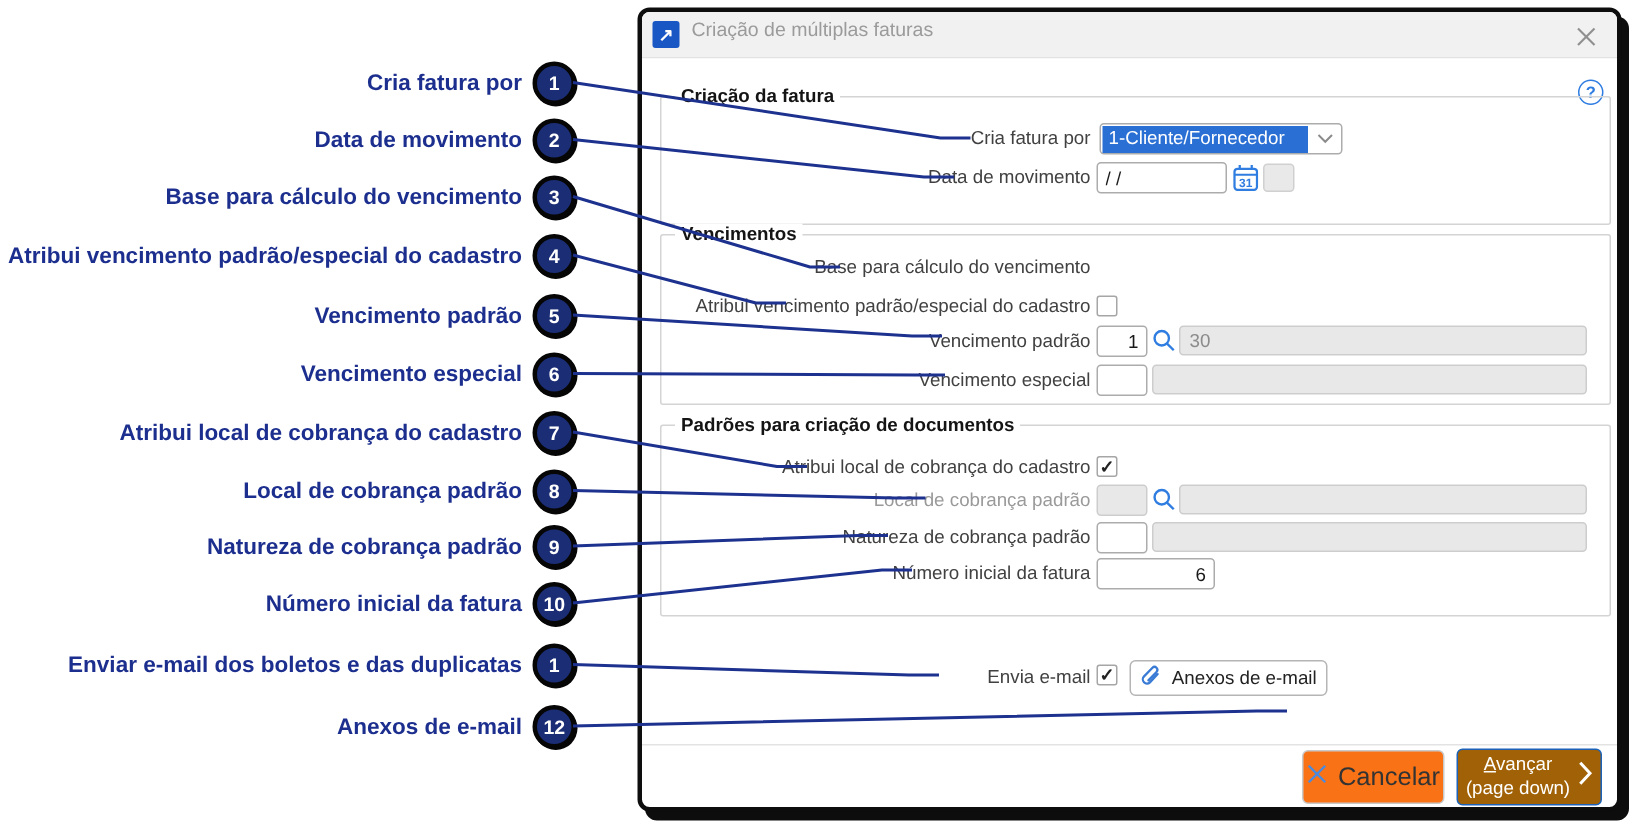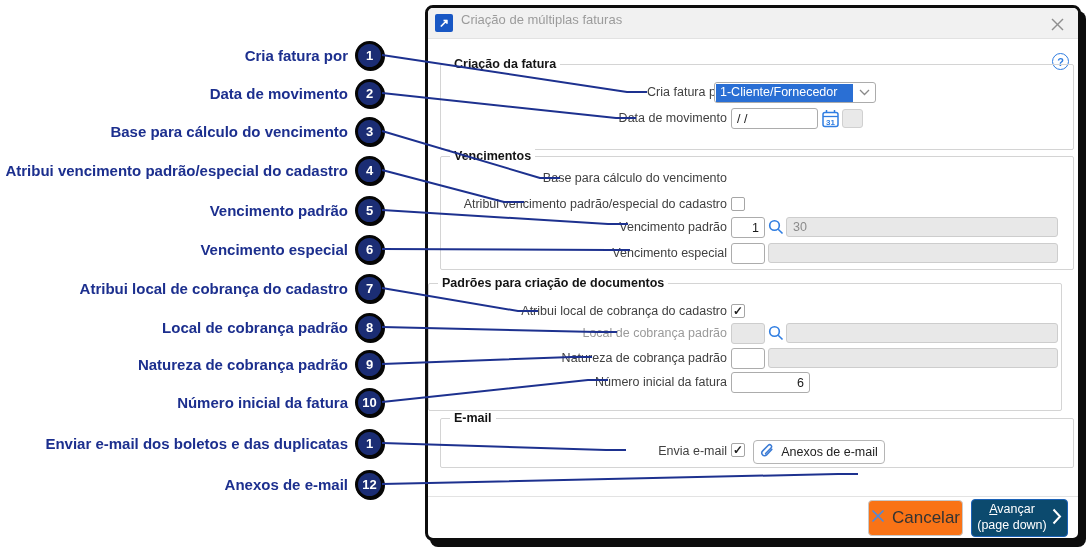--- a/index.html
+++ b/index.html
@@ -66,21 +66,21 @@
            border-radius:3px;box-sizing:border-box;}
 
   .anexos-btn{position:absolute;width:132px;height:24px;background:#fff;border:1px solid #b5b5b5;
               border-radius:4px;box-sizing:border-box;display:flex;align-items:center;
               justify-content:center;gap:6px;font-size:12.5px;color:#222;}
 
   .footer-sep{position:absolute;left:0;top:488px;width:650px;height:1px;background:#e3e3e3;}
   .btn-cancel{position:absolute;left:440px;top:492px;width:95px;height:36px;background:#f97316;
               border:1px solid #c9c9c9;border-radius:4px;box-sizing:border-box;display:flex;
               align-items:center;justify-content:center;gap:7px;font-size:17px;color:#333;}
-  .btn-avancar{position:absolute;left:543px;top:491px;width:97px;height:38px;background:#0c4a6e;
+  .btn-avancar{position:absolute;left:543px;top:491px;width:97px;height:38px;background:#a16207;
                border:1px solid #1b62b8;border-radius:4px;box-sizing:border-box;display:flex;
                align-items:center;justify-content:center;gap:5px;color:#fff;}
   .btn-avancar .txt{font-size:12.5px;line-height:1.25;text-align:center;}
   .btn-avancar .line1{display:block;}
   .btn-avancar .line1::first-letter{text-decoration:underline;}
 </style>
 </head>
 <body>
 
 <div id="app">
@@ -147,21 +147,21 @@
             </svg>
         </span>
       </div>
 
       <span class="help-btn">?</span>
 
       <div class="group" style="left:12px;top:56px;width:632px;height:84px;text-align:center;">
         <span class="legend">Criação da fatura</span>
       </div>
       <span class="flabel" style="top:77px">Cria fatura por</span>
-      <div class="select" style="left:286px;top:74px">
+      <div class="select" style="left:305px;top:74px">
         <span class="sel-text hl">1-Cliente/Fornecedor</span>
         <span class="sel-chevron">
           <svg width="11" height="7">
               <polyline points="1,1 5.5,5.5 10,1" fill="none" stroke="#8a8a8a" stroke-width="1.3"></polyline>
             </svg>
         </span>
       </div>
       <span class="flabel" style="top:103px">Data de movimento</span>
       <input class="tinput" style="left: 303px; top: 100px; width: 87px;" readonly="" value="/ /">
       <span class="iconbtn" style="left:394px;top:101px">
@@ -187,43 +187,40 @@
         <svg width="16" height="16">
             <circle cx="6.5" cy="6.5" r="4.8" fill="none" stroke="#2f7de1" stroke-width="1.6"></circle>
             <line x1="10.2" y1="10.2" x2="14.5" y2="14.5" stroke="#2f7de1" stroke-width="1.6"></line>
           </svg>
       </span>
       <div class="descfield" style="left:358px;top:209px;width:272px">30</div>
       <span class="flabel" style="top:238px">Vencimento especial</span>
       <input class="tinput num" style="left: 303px; top: 235px; width: 34px;" readonly="" value="">
       <div class="descfield" style="left:340px;top:235px;width:290px"></div>
 
-      <div class="group" style="left:0;top:275px;width:632px;height:126px;">
+      <div class="group" style="left:12px;top:275px;width:632px;height:126px;">
         <span class="legend">Padrões para criação de documentos</span>
       </div>
       <span class="flabel" style="top:296px">Atribui local de cobrança do cadastro</span>
       <span class="checkbox" style="left:303px;top:296px">✓</span>
       <span class="flabel disabled" style="top:318px">Local de cobrança padrão</span>
       <input class="tinput num dis" style="left: 303px; top: 315px; width: 34px;" readonly="" value="">
       <span class="iconbtn" style="left:340px;top:317px">
         <svg width="16" height="16">
             <circle cx="6.5" cy="6.5" r="4.8" fill="none" stroke="#2f7de1" stroke-width="1.6"></circle>
             <line x1="10.2" y1="10.2" x2="14.5" y2="14.5" stroke="#2f7de1" stroke-width="1.6"></line>
           </svg>
       </span>
       <div class="descfield" style="left:358px;top:315px;width:272px"></div>
       <span class="flabel" style="top:343px">Natureza de cobrança padrão</span>
       <input class="tinput num" style="left: 303px; top: 340px; width: 34px;" readonly="" value="">
       <div class="descfield" style="left:340px;top:340px;width:290px"></div>
       <span class="flabel" style="top:367px">Número inicial da fatura</span>
       <input class="tinput num" style="left: 303px; top: 364px; width: 79px;" readonly="" value="6">
 
-      <div class="group" style="left:12px;top:410px;width:632px;height:48px;">
-        <span class="legend">E-mail</span>
-      </div>
       <span class="flabel" style="top:436px">Envia e-mail</span>
       <span class="checkbox" style="left:303px;top:435px">✓</span>
       <div class="anexos-btn" style="left:325px;top:432px">
         <span>
           <svg width="15" height="16" viewBox="0 0 15 16">
             <path d="M11.8,6.4 L6.6,11.9 c-1.1,1.1 -2.9,1.1 -3.9,0 c-1.1,-1.1 -1.1,-2.9 0,-4 L8.3,2.2 c0.75,-0.75 1.95,-0.75 2.7,0 c0.75,0.8 0.75,2 0,2.8 L5.6,10.6" fill="none" stroke="#3a7bd5" stroke-width="1.5" stroke-linecap="round"></path>
           </svg>
         </span>
         <span>Anexos de e-mail</span>
       </div>

